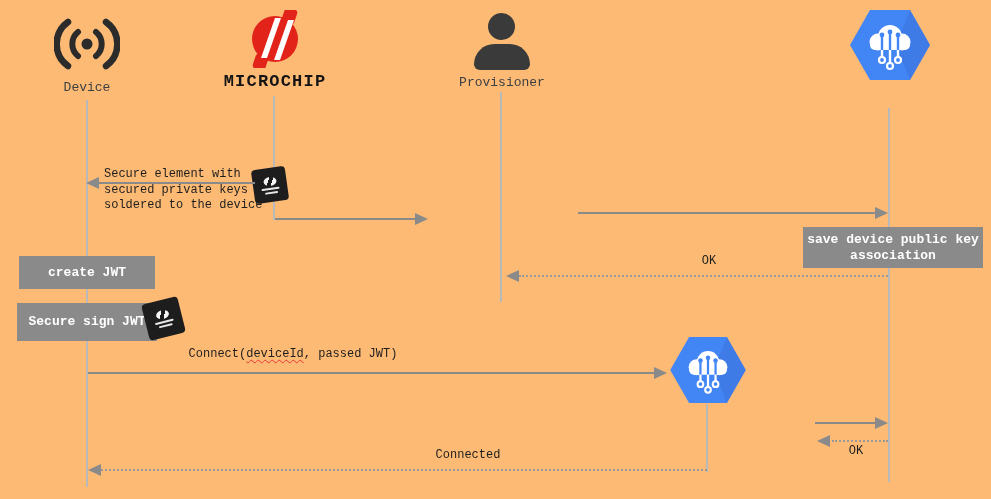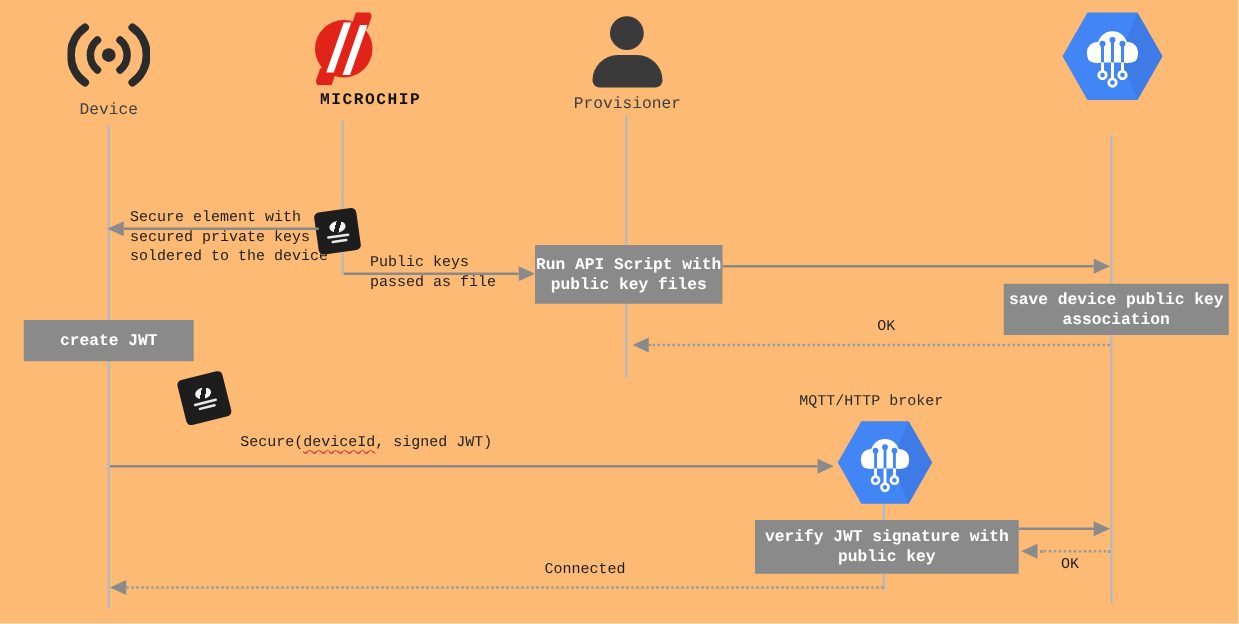--- a/index.html
+++ b/index.html
@@ -12,22 +12,22 @@
   .lifeline{position:absolute;width:2px;background:#b9b9b9;}
   .hline{position:absolute;height:2px;background:#8a8a8a;}
   .dotline{position:absolute;height:0;border-top:2px dotted #9a9a9a;}
   .ah-l{position:absolute;width:0;height:0;border-top:6px solid transparent;
         border-bottom:6px solid transparent;border-right:13px solid #8a8a8a;}
   .ah-r{position:absolute;width:0;height:0;border-top:6px solid transparent;
         border-bottom:6px solid transparent;border-left:13px solid #8a8a8a;}
   .msg{position:absolute;font-size:12px;color:#1e1e1e;line-height:15.5px;white-space:pre-line;}
   .center{text-align:center;}
   .actor-label{position:absolute;font-size:13px;color:#3c4043;text-align:center;}
-  .wordmark{position:absolute;font-size:13px;font-weight:bold;letter-spacing:1.2px;
-            color:#141414;text-align:right;}
+  .wordmark{position:absolute;font-size:17px;font-weight:bold;letter-spacing:1.2px;
+            color:#141414;text-align:center;}
   .p-head{position:absolute;width:27px;height:27px;border-radius:50%;background:#3a3a3a;}
   .p-body{position:absolute;width:56px;height:26px;border-radius:28px 28px 8px 8px;background:#3a3a3a;}
   .chip{position:absolute;background:#1d1d1d;border-radius:4px;display:flex;flex-direction:column;
         align-items:center;justify-content:center;gap:2px;}
   .chip-logo{width:13px;height:9px;border-radius:50%;
              background:linear-gradient(115deg,#f5f5f5 38%,#1d1d1d 38% 62%,#f5f5f5 62%);}
   .chip-line{height:2px;background:#e8e8e8;border-radius:1px;}
   .squiggle{text-decoration:underline;text-decoration-style:wavy;text-decoration-color:#e53935;
             text-decoration-thickness:1px;text-underline-offset:2px;margin-top:27px;}
 </style>
@@ -86,58 +86,52 @@
         <circle cx="49" cy="51" r="3"></circle>
     </g>
   </svg>
 
   <div class="lifeline" style="left:86px;top:100px;height:387px"></div>
   <div class="lifeline" style="left:273px;top:96px;height:124px"></div>
   <div class="lifeline" style="left:500px;top:92px;height:210px"></div>
   <div class="lifeline" style="left:888px;top:108px;height:374px"></div>
   <div class="lifeline" style="left:706px;top:404px;height:68px"></div>
 
-  <div class="step-box" style="left:428px;top:196px;width:150px;height:47px">Run API Script with
-public key files</div>
   <div class="step-box" style="left:803px;top:227px;width:180px;height:41px">save device public key
 association</div>
   <div class="step-box" style="left:19px;top:256px;width:136px;height:33px">create JWT</div>
-  <div class="step-box" style="left:604px;top:416px;width:211px;height:43px">verify JWT signature with
-public key</div>
+  <div class="step-box" style="left:17px;top:303px;width:140px;height:38px">Secure sign JWT</div>
 
   <div class="chip" style="left:253px;top:168px;width:34px;height:34px;transform:rotate(-8deg)">
     <div class="chip-logo"></div>
     <div class="chip-line" style="width:18px"></div>
     <div class="chip-line" style="width:13px"></div>
   </div>
   <div class="chip" style="left:145px;top:300px;width:37px;height:37px;transform:rotate(-14deg)">
     <div class="chip-logo"></div>
     <div class="chip-line" style="width:19px"></div>
     <div class="chip-line" style="width:14px"></div>
   </div>
 
   <div class="hline" style="left:99px;top:182px;width:156px"></div>
   <div class="ah-l" style="left:86px;top:177px"></div>
   <div class="msg" style="left:104px;top:167px">Secure element with
 secured private keys
 soldered to the device</div>
 
   <div class="hline" style="left:275px;top:218px;width:140px"></div>
   <div class="ah-r" style="left:415px;top:213px"></div>
-  <div class="msg" style="left:296px;top:203px">Public keys
-passed as file</div>
 
   <div class="hline" style="left:578px;top:212px;width:297px"></div>
   <div class="ah-r" style="left:875px;top:207px"></div>
 
   <div class="dotline" style="left:519px;top:275px;width:369px"></div>
   <div class="ah-l" style="left:506px;top:270px"></div>
   <div class="msg center" style="left:689px;top:254px;width:40px">OK</div>
 
-  <div class="msg center" style="left:597px;top:314px;width:200px;color:#2b2b2b">MQTT/HTTP broker</div>
   <svg class="abs" style="left:669px;top:336px" width="78" height="68" viewBox="0 0 82 72">
     <polygon points="21,1 61,1 81,36 61,71 21,71 1,36" fill="#4285f4"></polygon>
     <polygon points="61,1 81,36 61,71 47,36" fill="#3a6fd8" opacity="0.45"></polygon>
     <g fill="#fff">
       <circle cx="41" cy="28" r="12"></circle>
         <circle cx="29" cy="33" r="8.5"></circle>
       <circle cx="53" cy="33" r="8.5"></circle>
         <rect x="21" y="30" width="40" height="11" rx="5"></rect>
     </g>
     <g stroke="#4285f4" stroke-width="2.4">
@@ -155,21 +149,21 @@
     </g>
     <g fill="#4285f4" stroke="#fff" stroke-width="2.2">
       <circle cx="33" cy="51" r="3"></circle>
         <circle cx="41" cy="57" r="3"></circle>
         <circle cx="49" cy="51" r="3"></circle>
     </g>
   </svg>
 
   <div class="hline" style="left:88px;top:372px;width:566px"></div>
   <div class="ah-r" style="left:654px;top:367px"></div>
-  <div class="msg center" style="left:148px;top:347px;width:290px"><span>Secure(</span><span class="squiggle">deviceId</span><span>, signed JWT)</span></div>
+  <div class="msg center" style="left:148px;top:347px;width:290px"><span>Connect(</span><span class="squiggle">deviceId</span><span>, passed JWT)</span></div>
 
   <div class="hline" style="left:815px;top:422px;width:62px"></div>
   <div class="ah-r" style="left:875px;top:417px"></div>
 
   <div class="dotline" style="left:832px;top:440px;width:56px"></div>
   <div class="ah-l" style="left:817px;top:435px"></div>
   <div class="msg center" style="left:838px;top:444px;width:36px">OK</div>
 
   <div class="dotline" style="left:101px;top:469px;width:606px"></div>
   <div class="ah-l" style="left:88px;top:464px"></div>

